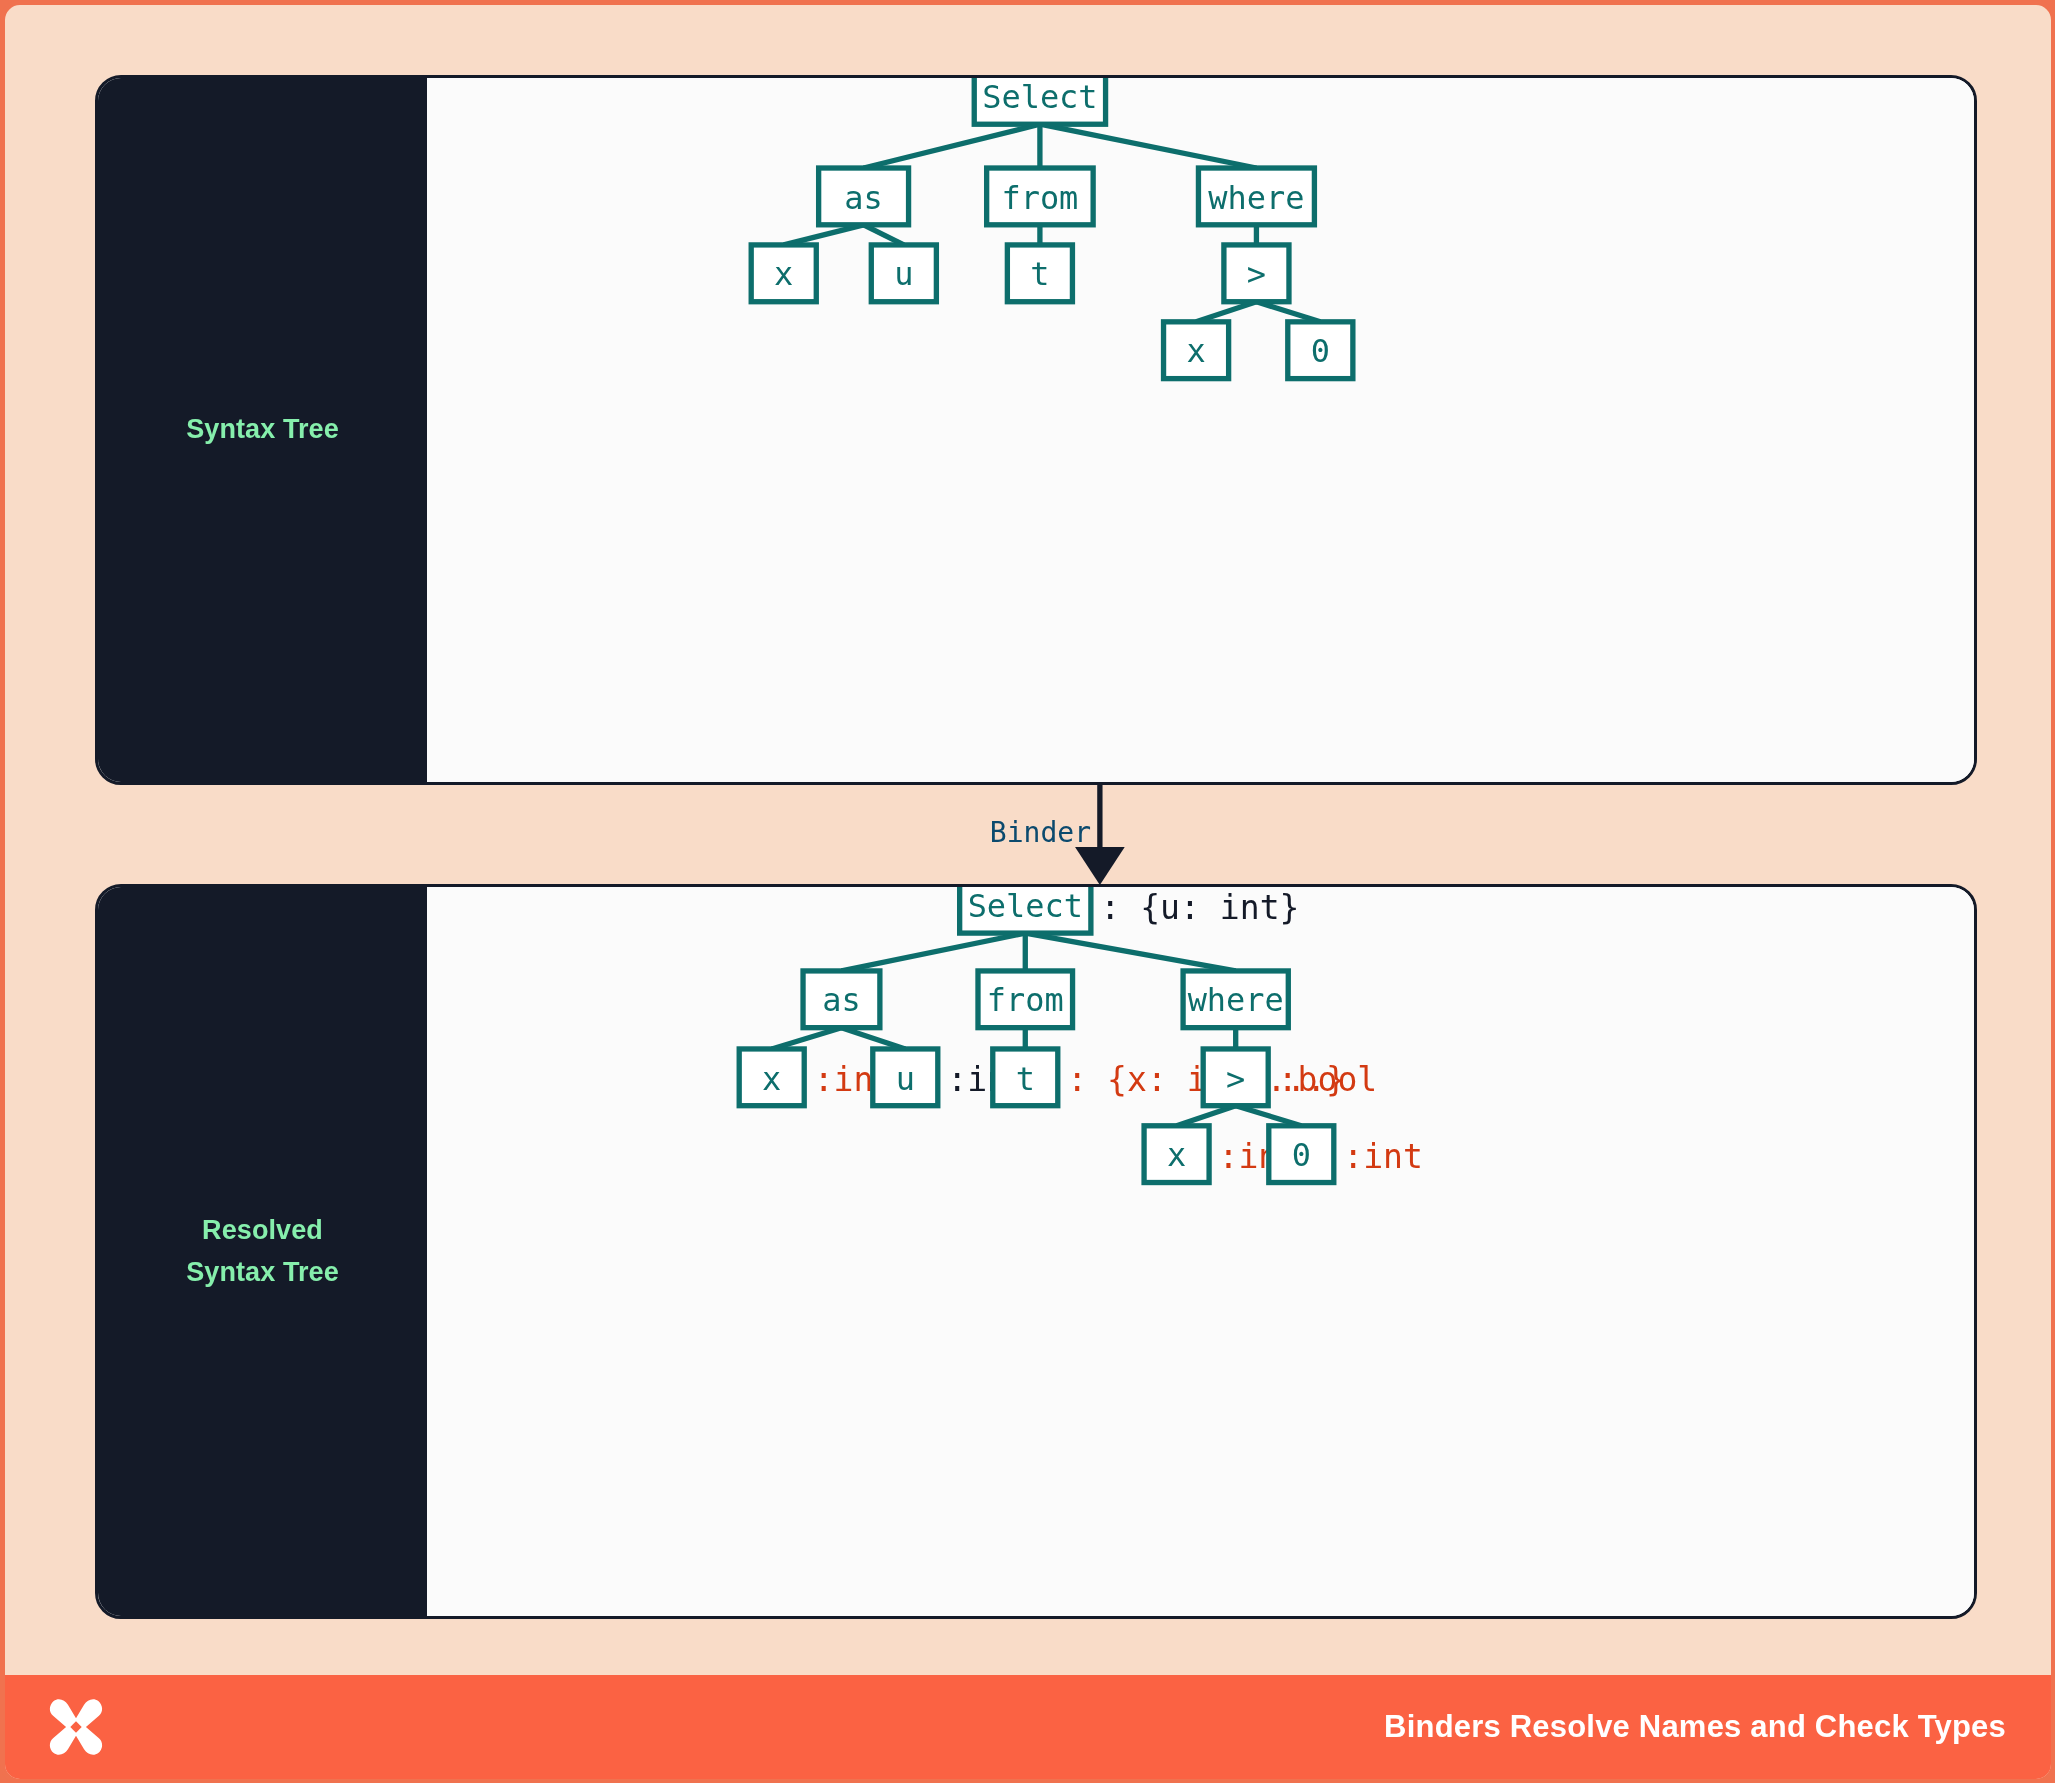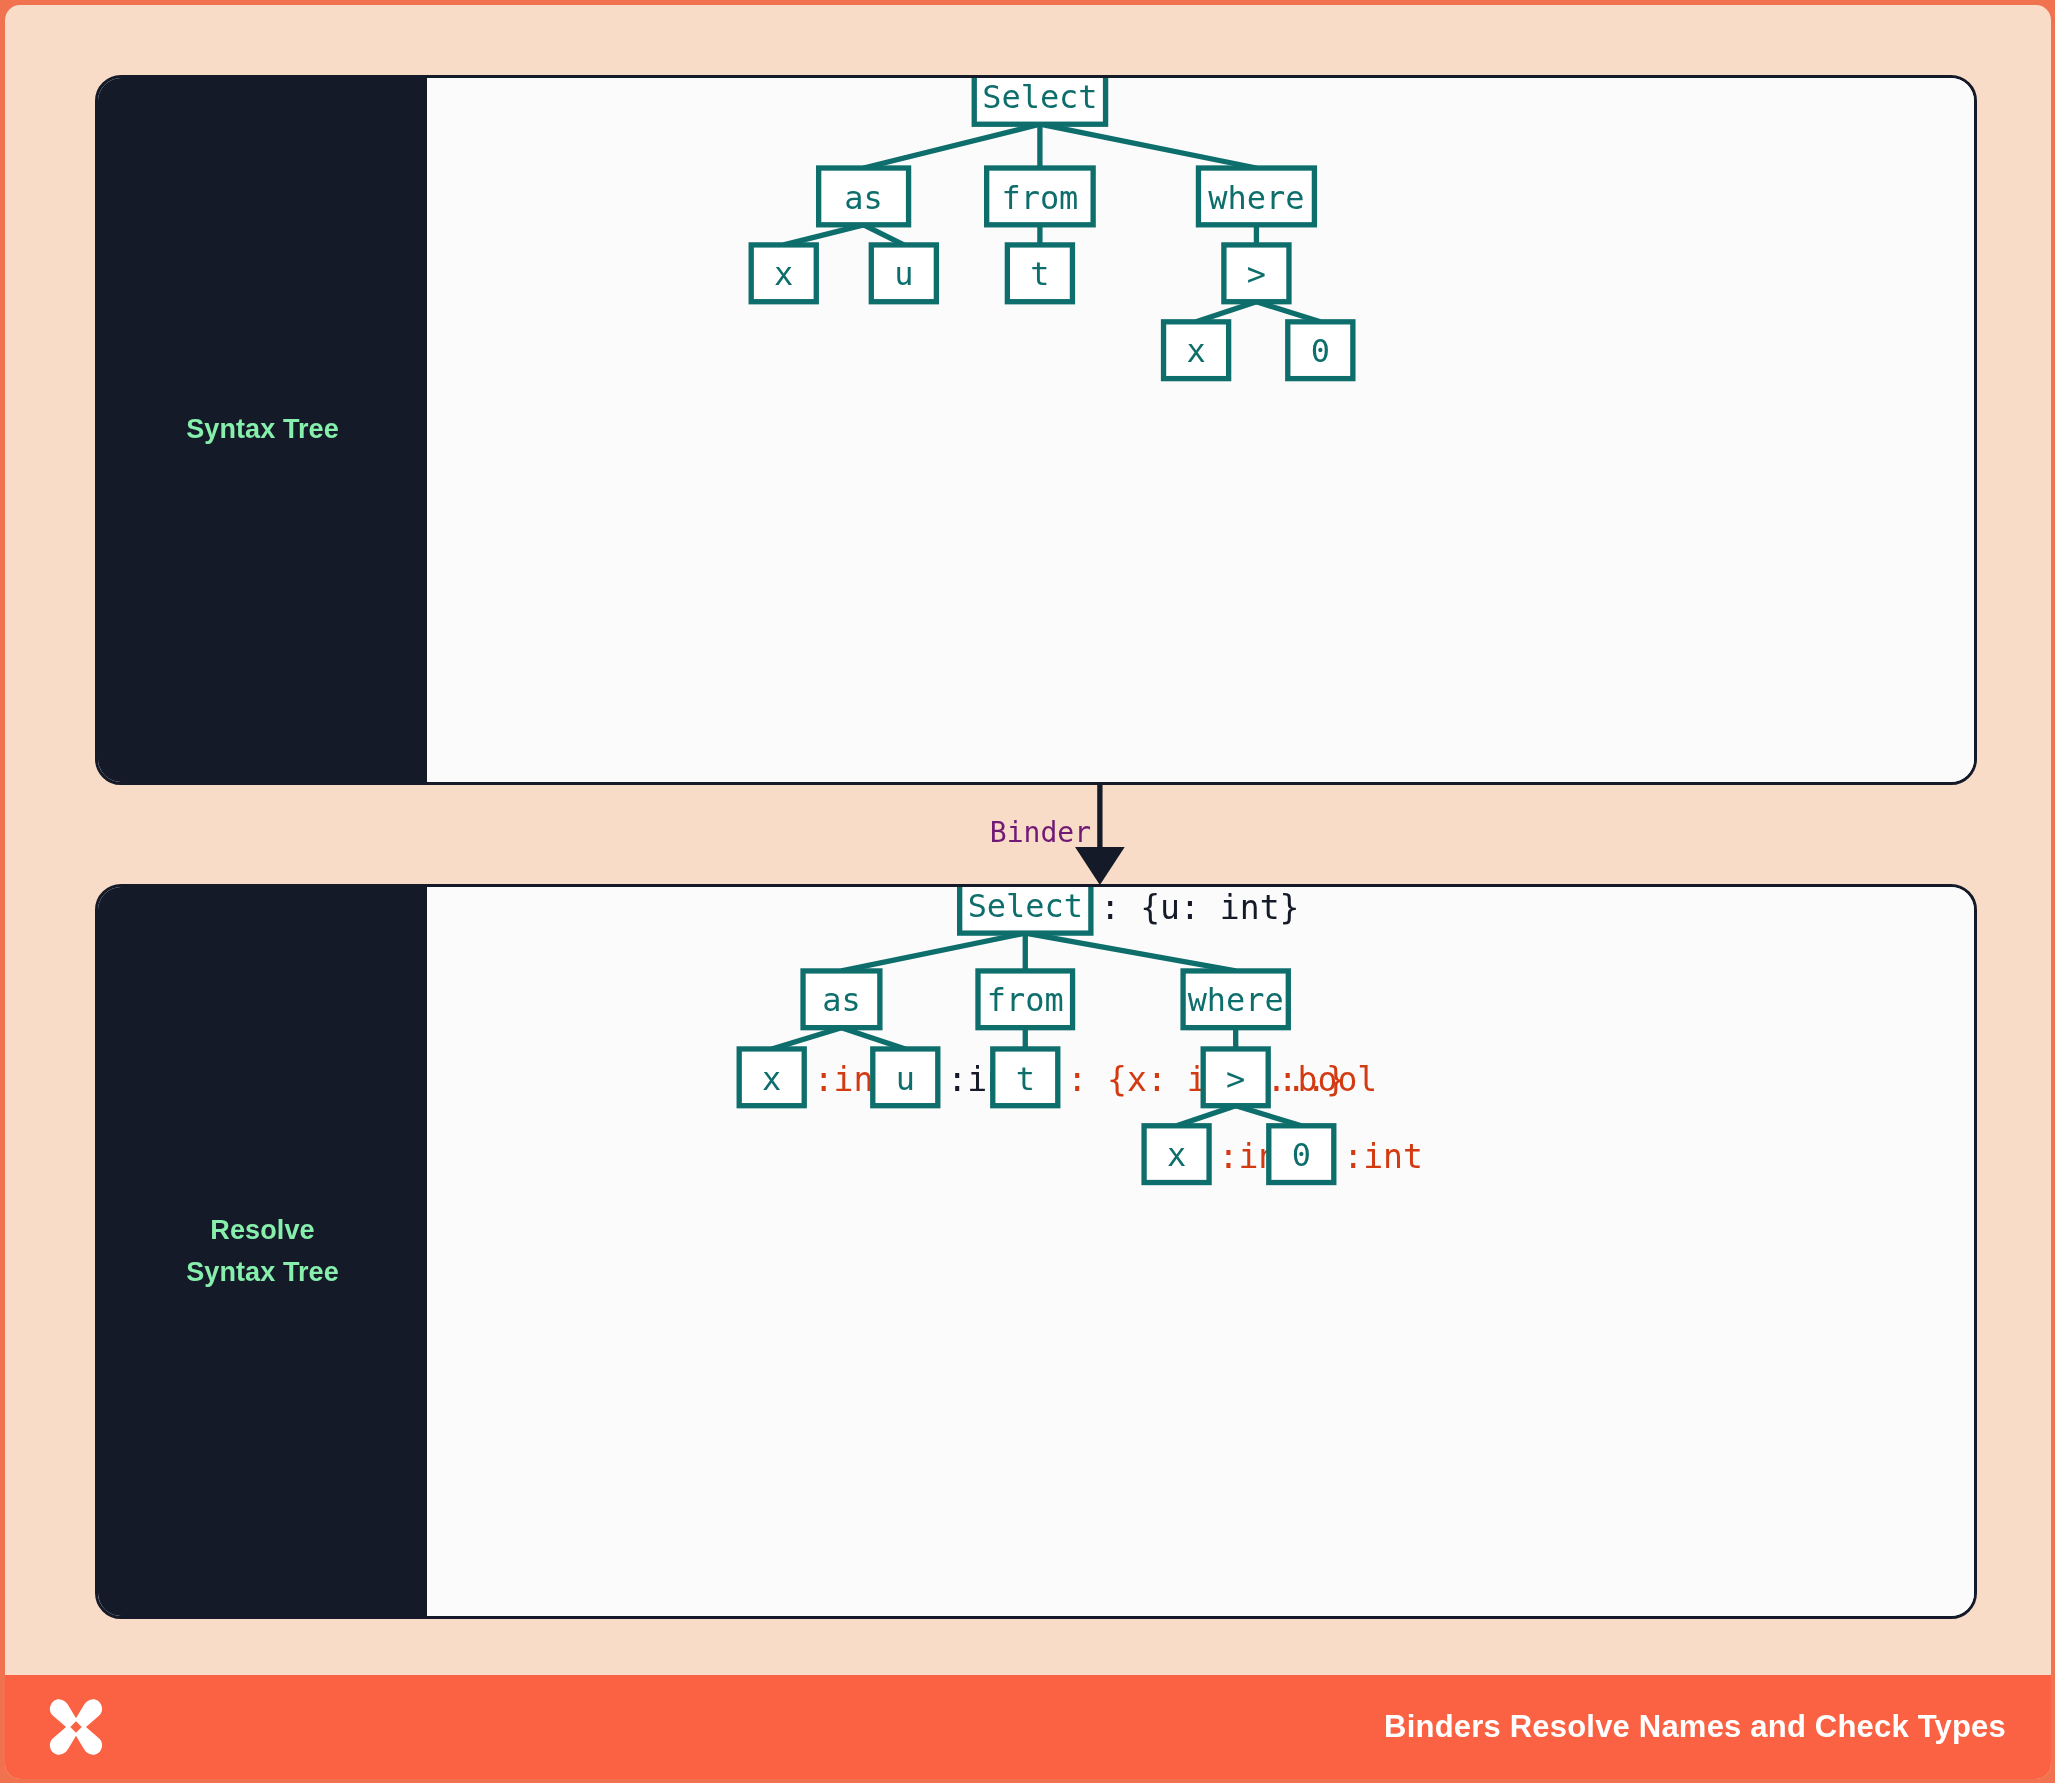--- a/index.html
+++ b/index.html
@@ -58,21 +58,21 @@
     font-size:56px;dominant-baseline:central;
   }
   .ann-dark{fill:#141a28;}
   .ann-red{fill:#d33a12;}
 
   
   #binder-zone{position:absolute;left:90px;top:780px;width:1882px;height:100px;}
   #binder-label{
     position:absolute;right:886px;top:31px;
     font-family:"DejaVu Sans Mono","Liberation Mono",monospace;
-    font-size:28px;color:#701a75;white-space:nowrap;
+    font-size:28px;color:#0c4a6e;white-space:nowrap;
   }
   
   #footer{
     position:absolute;left:0;bottom:0;width:100%;height:104px;
     background:#fb6243;
     display:flex;align-items:center;justify-content:space-between;
   }
   #footer-logo{margin-left:40px;display:flex;align-items:center;}
   #footer-title{
     margin-right:45px;color:#ffffff;font-size:31px;font-weight:700;
@@ -147,21 +147,21 @@
     <div id="binder-label">Binder</div>
     <svg width="1882" height="100" viewBox="0 0 3182 169">
       <line x1="1699" y1="0" x2="1699" y2="140" stroke="#141a28" stroke-width="9"></line>
       <polygon points="1699,169 1657,105 1741,105" fill="#141a28"></polygon>
     </svg>
   </div>
 
   <div class="panel" id="panel-bottom">
     <div class="panel-label">
       <div>
-        <div>Resolve</div>
+        <div>Resolved</div>
         <div>Syntax Tree</div>
       </div>
     </div>
     <div class="panel-body">
       <svg id="svg-bottom" width="1550" height="727" viewBox="0 0 2620 1230">
           <line x1="1011" y1="78" x2="700" y2="142" class="edge"></line>
           <line x1="1011" y1="78" x2="1011" y2="142" class="edge"></line>
           <line x1="1011" y1="78" x2="1367" y2="142" class="edge"></line>
           <line x1="700" y1="238" x2="582" y2="274" class="edge"></line>
           <line x1="700" y1="238" x2="808" y2="274" class="edge"></line>

